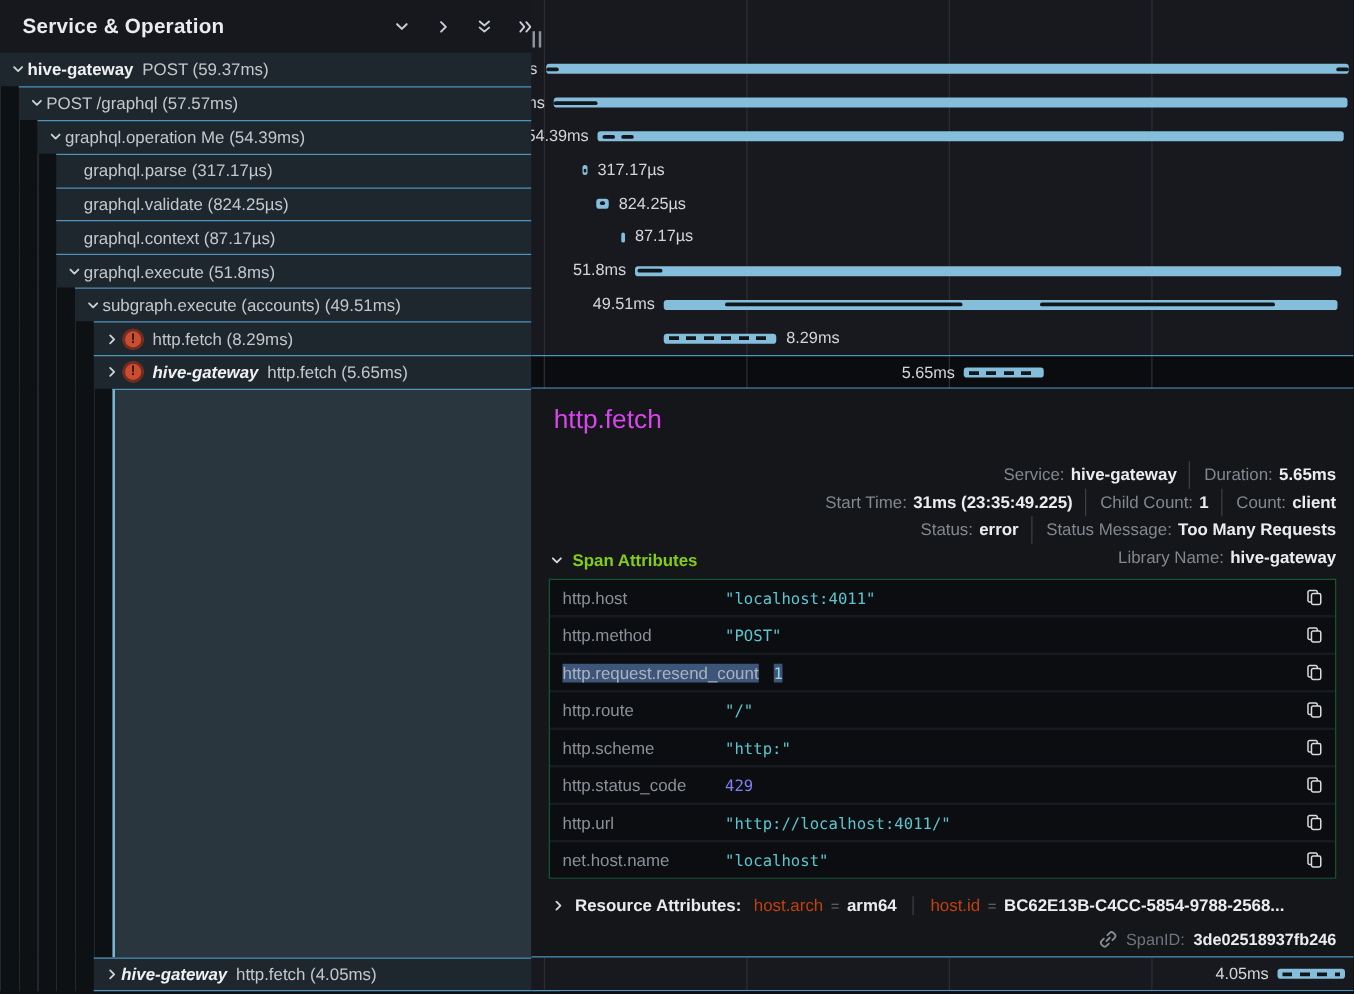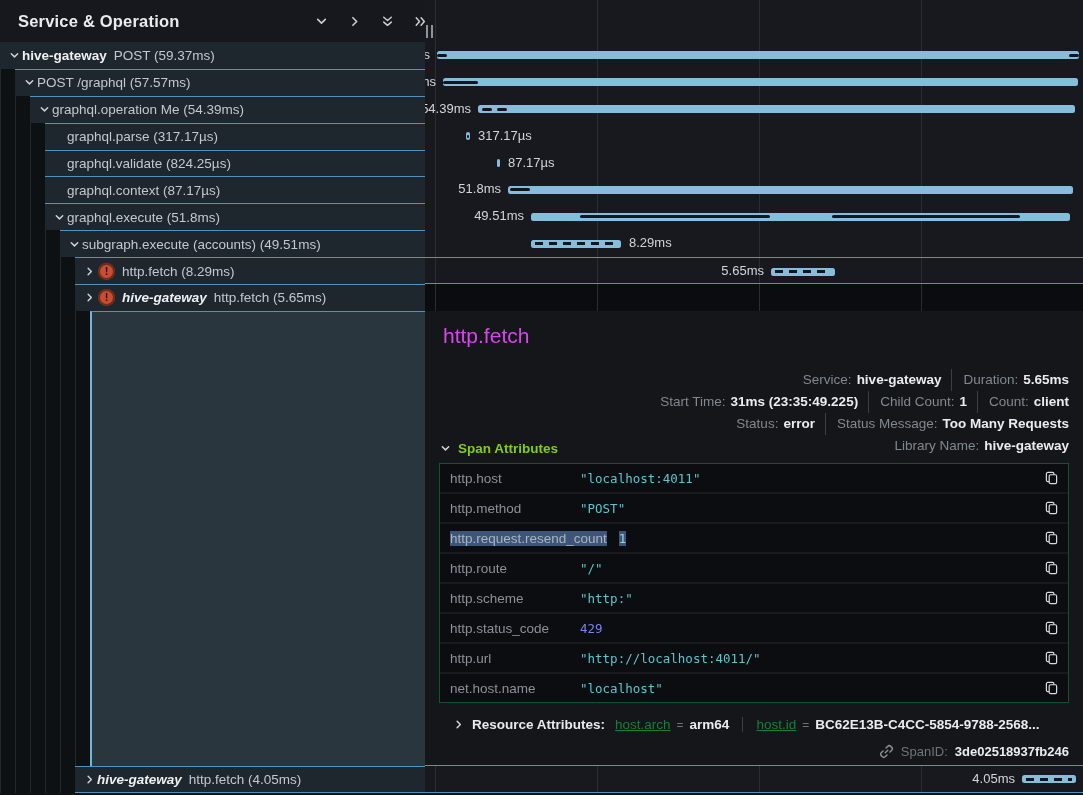--- a/index.html
+++ b/index.html
@@ -60,26 +60,26 @@
   .d-table { position:absolute; left:14px; right:14px; top:152px; border:1px solid #14532d; background:#171a1e; }
   .attr-row { display:flex; align-items:center; height:28px; background:#0b0d10; margin-bottom:2px; padding:0 10px; }
   .attr-row:last-child { margin-bottom:0; }
   .a-key { display:inline-block; min-width:118px; font-size:13.5px; color:#8b9198; flex:none; }
   .a-key.hl { background:#3d5578; color:#aab4c0; }
   .a-val { font-family:"DejaVu Sans Mono", monospace; font-size:12.5px; margin-left:12px; }
   .a-val.string { color:#5ac6ce; }
   .a-val.number { color:#7d82f2; }
   .a-val.hl { background:#3d5578; color:#8fd8de; }
   .copy-btn { margin-left:auto; display:flex; color:#d7dade; cursor:pointer; }
-  .d-resource { position:absolute; left:28px; top:406px; display:flex; align-items:center; font-size:13.5px; white-space:nowrap; cursor:pointer; }
+  .d-resource { position:absolute; left:16px; top:406px; display:flex; align-items:center; font-size:13.5px; white-space:nowrap; cursor:pointer; }
   .res-title { font-weight:bold; color:#e8eaec; margin:0 10px 0 8px; }
   #res-pairs { display:flex; align-items:center; }
   .res-pair { display:inline-flex; align-items:center; }
   .res-pair + .res-pair { border-left:1px solid #3b4046; margin-left:13px; padding-left:13px; }
-  .res-key { color:#15803d;text-decoration:underline; }
+  .res-key { color:#c2410c; }
   .res-eq { color:#6c7278; margin:0 6px; font-size:12px; }
   .res-val { color:#eaecee; font-weight:bold; }
   .d-spanid { position:absolute; right:14px; top:433px; display:flex; align-items:center; gap:7px; font-size:13px; }
   .link-ic { display:flex; color:#878d94; cursor:pointer; }
   .sid-label { color:#6f757c; }
   .sid-val { color:#eaecee; font-weight:bold; }
 </style>
 </head>
 <body>
 
@@ -265,20 +265,26 @@
             <div class="ov" style="left: 19px; width: 10px;"></div>
           </div>
         </div>
         <div class="wf-row">
           <span class="wf-label" style="left: 53px;">317.17µs</span>
           <div class="bar" style="left: 41px; width: 4px;">
             <div class="ov" style="left: 1px; width: 2px;"></div>
           </div>
         </div>
         <div class="wf-row">
+          <span class="wf-label" style="left: 70px;">824.25µs</span>
+          <div class="bar" style="left: 52px; width: 10px;">
+            <div class="ov" style="left: 3px; width: 4px;"></div>
+          </div>
+        </div>
+        <div class="wf-row">
           <span class="wf-label" style="left: 83px;">87.17µs</span>
           <div class="bar" style="left: 72px; width: 3px;"></div>
         </div>
         <div class="wf-row">
           <span class="wf-label" style="right: 582px;">51.8ms</span>
           <div class="bar" style="left: 83px; width: 565px;">
             <div class="ov" style="left: 2px; width: 20px;"></div>
           </div>
         </div>
         <div class="wf-row">

